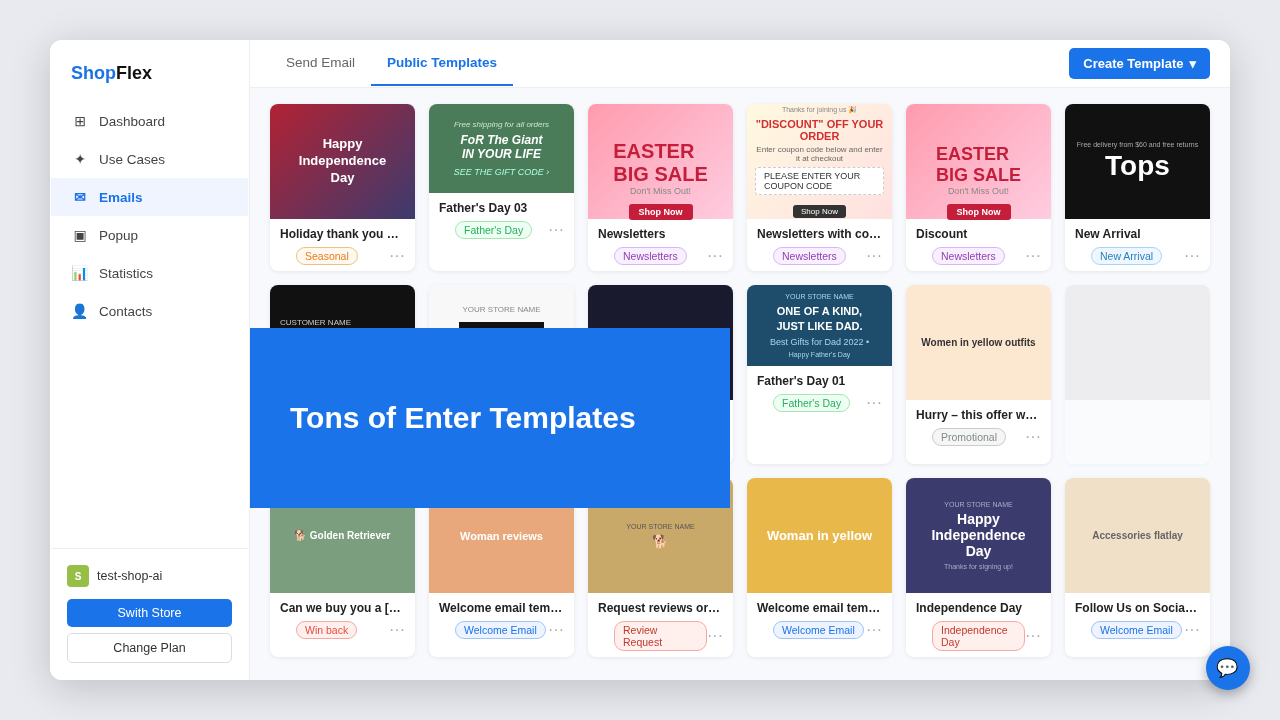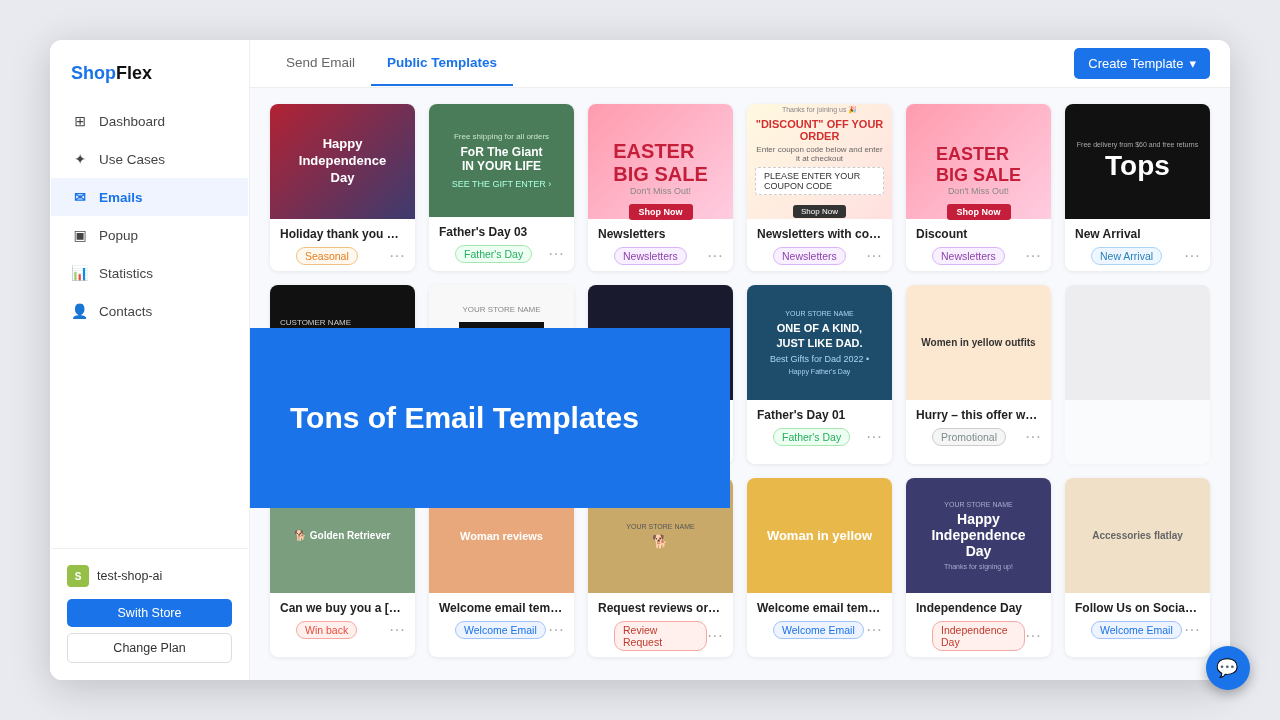--- a/index.html
+++ b/index.html
@@ -142,20 +142,21 @@
       background: #1a73e8;
       color: white;
       border: none;
       border-radius: 5px;
       padding: 8px 14px;
       font-size: 13px;
       cursor: pointer;
       display: flex;
       align-items: center;
       gap: 6px;
+      font-weight: bold;
     }
     
     .template-grid-container {
       flex: 1;
       overflow-y: auto;
       padding: 16px 20px;
       position: relative;
     }
     .template-grid {
       display: grid;
@@ -313,43 +314,43 @@
       </div>
       <button class="btn-create">
         <span>Create Template</span>
         <span>▾</span>
       </button>
     </div>
 
     <div class="template-grid-container" style="position:relative;">
 
       <div class="promo-overlay">
-        <span class="promo-text">Tons of Email Templates</span>
+        <span class="promo-text">Tons of Enter Templates</span>
       </div>
 
       <div class="template-grid">
 
         <div class="template-card">
           <div style="height:115px;" class="indep1-visual">
             <div class="t">Happy<br>Independence<br>Day</div>
           </div>
           <div class="template-info">
             <div class="template-name">Holiday thank you email</div>
             <div class="template-footer">
               <span class="template-tag tag-seasonal">Seasonal</span>
               <span class="dots-menu">···</span>
             </div>
           </div>
         </div>
 
         <div class="template-card">
-          <div style="height:113px;" class="fathersday-visual">
+          <div style="height:89px;font-style:italic;" class="fathersday-visual">
             <div class="line1">Free shipping for all orders</div>
             <div class="line2">FoR The Giant<br>IN YOUR LIFE</div>
-            <div style="color:#afd; font-size:9px; margin-top:6px;">SEE THE GIFT ENTER ›</div>
+            <div style="color:#afd; font-size:9px; margin-top:6px;">SEE THE GIFT CODE ›</div>
           </div>
           <div class="template-info">
             <div class="template-name">Father's Day 03</div>
             <div class="template-footer">
               <span class="template-tag tag-fathers">Father's Day</span>
               <span class="dots-menu">···</span>
             </div>
           </div>
         </div>
 
@@ -453,21 +454,21 @@
           <div class="template-info">
             <div class="template-name">Request reviews or feedback1</div>
             <div class="template-footer">
               <span class="template-tag tag-review">Review Request</span>
               <span class="dots-menu">···</span>
             </div>
           </div>
         </div>
 
         <div class="template-card">
-          <div style="height:115px;" class="ooak-visual">
+          <div style="height:81px;" class="ooak-visual">
             <div style="color:#aad4f0;font-size:7px;margin-bottom:4px;">YOUR STORE NAME</div>
             <div class="t1">ONE OF A KIND,<br>JUST LIKE DAD.</div>
             <div class="t2">Best Gifts for Dad 2022 •</div>
             <div style="color:#aad4f0;font-size:7px;margin-top:4px;">Happy Father's Day</div>
           </div>
           <div class="template-info">
             <div class="template-name">Father's Day 01</div>
             <div class="template-footer">
               <span class="template-tag tag-fathers">Father's Day</span>
               <span class="dots-menu">···</span>

